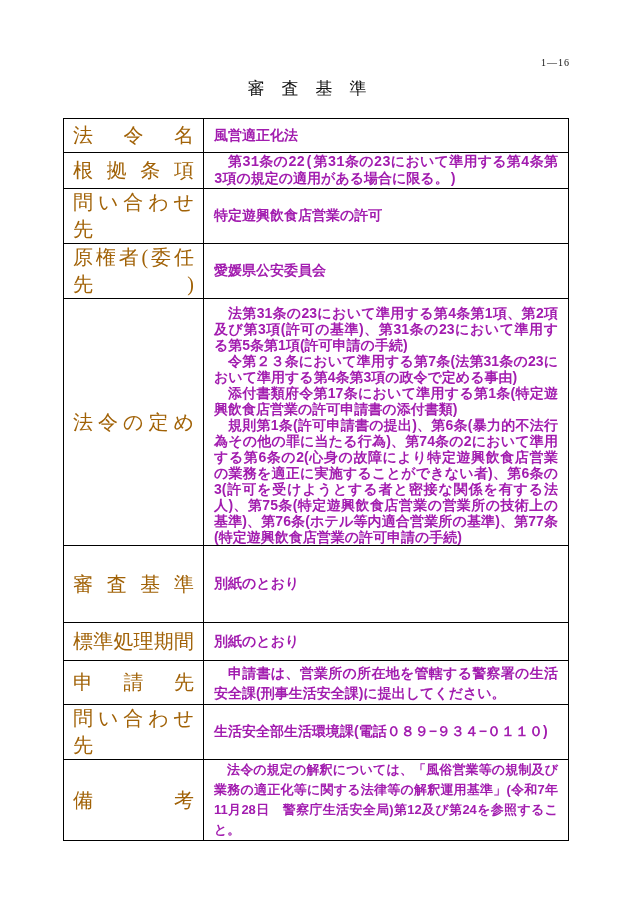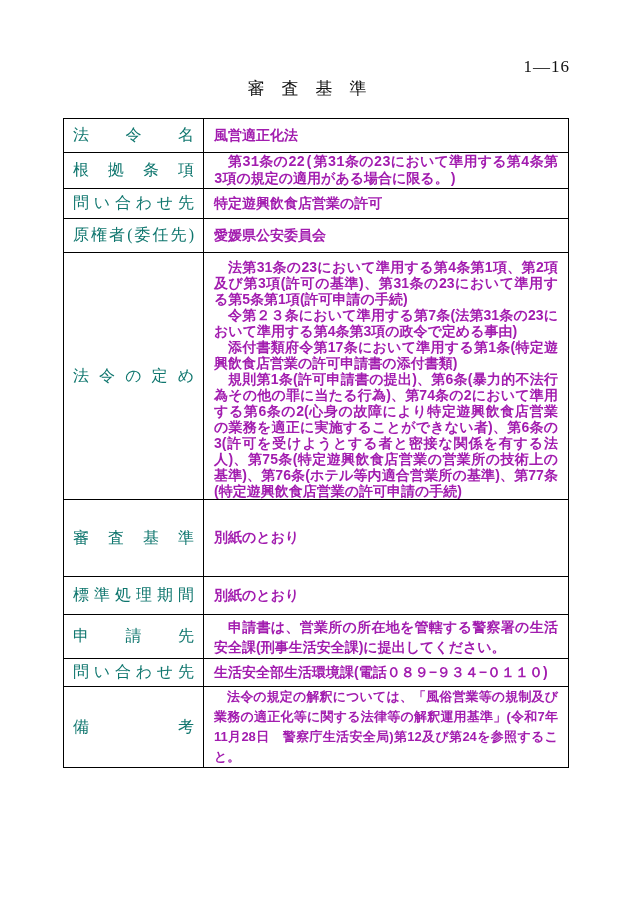--- a/index.html
+++ b/index.html
@@ -13,21 +13,21 @@
     height: 903px;
     background: #ffffff;
     color: #111111;
     font-family: "Liberation Serif", serif;
     overflow: hidden;
   }
   .page-number {
     position: absolute;
     top: 57px;
     right: 60px;
-    font-size: 17px;
+    font-size: 10px;
     letter-spacing: 1px;
     font-family: "Liberation Serif", serif;
   }
   .doc-title {
     position: absolute;
     top: 77px;
     left: 0;
     width: 614px;
     text-align: center;
     font-size: 17px;
@@ -53,22 +53,22 @@
   table.criteria-table td {
     border: 1px solid #000000;
     vertical-align: middle;
     overflow: hidden;
   }
   col.c-label { width: 140px; }
   col.c-value { width: 365px; }
 
   td.label-cell {
     font-family: "Liberation Serif", serif;
-    font-size: 16px;
-    color: #0f766e;
+    font-size: 20px;
+    color: #a16207;
     padding: 0 9px;
     text-align: justify;
     text-align-last: justify;
     text-justify: inter-character;
   }
   td.value-cell {
     font-family: "Liberation Sans", sans-serif;
     font-weight: bold;
     font-size: 14px;
     color: #a21caf;

